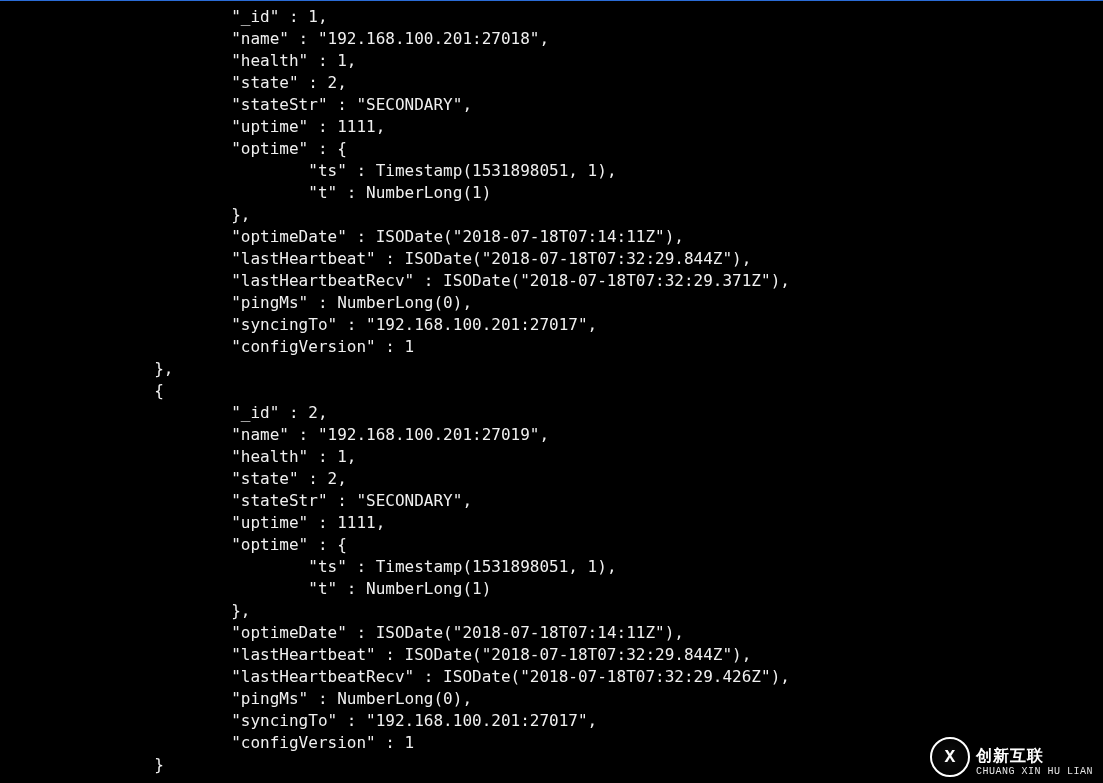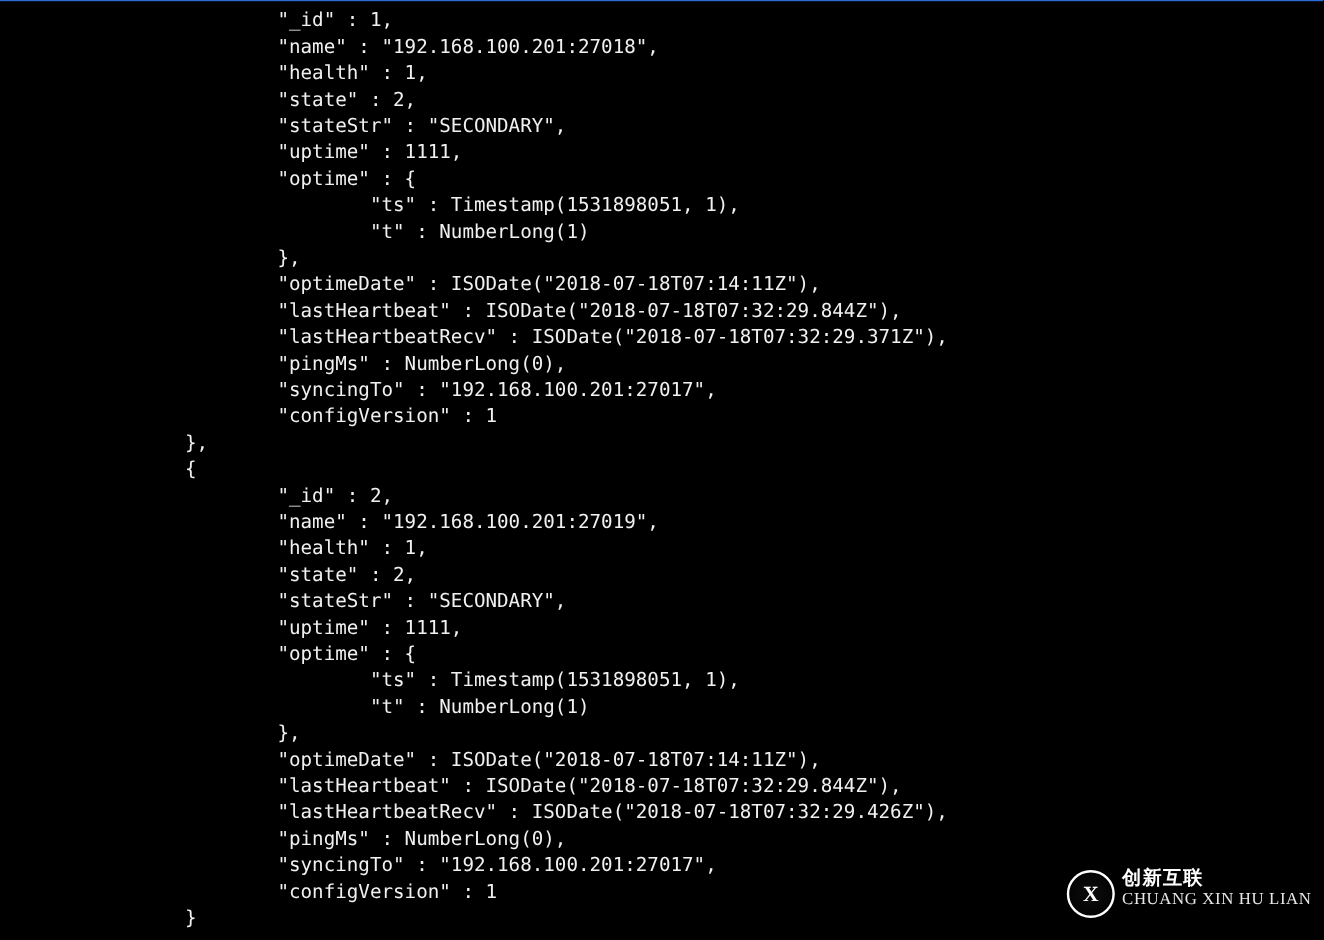--- a/index.html
+++ b/index.html
@@ -23,48 +23,48 @@
     margin: 0;
     padding: 6px 0 0 0;
     font-family: "DejaVu Sans Mono", "Courier New", monospace;
     font-size: 16px;
     line-height: 22px;
     color: #f0f0f0;
     white-space: pre;
   }
   .logo {
     position: absolute;
-    bottom: 18px;
+    bottom: 6px;
     right: 10px;
     display: flex;
-    align-items: flex-start;
+    align-items: flex-end;
     gap: 6px;
     color: #fff;
-    font-family: Liberation Serif, serif;
+    font-family: Liberation Mono, monospace;
   }
   .logo .mark {
     width: 36px;
     height: 36px;
     border: 2px solid #fff;
     border-radius: 50%;
     display: flex;
     align-items: center;
     justify-content: center;
     font-size: 18px;
     font-weight: bold;
     position: relative;
     background: radial-gradient(circle at 50% 50%, rgba(255,255,255,0.05), transparent);
   }
   .logo .mark::before {
     content: "X";
     font-weight: bold;
   }
   .logo .text { display: flex; flex-direction: column; line-height: 1; }
   .logo .cn { font-size: 16px; font-weight: 600; letter-spacing: 1px; }
-  .logo .en { font-size: 14px; letter-spacing: 0.5px; opacity: 0.9; margin-top: 2px; }
+  .logo .en { font-size: 10px; letter-spacing: 0.5px; opacity: 0.9; margin-top: 2px; }
 </style>
 </head>
 <body>
 <div class="top-line"></div>
 
 <pre class="code"><span><span>                        </span>"_id" : <span>1</span>,</span>
 <span><span>                        </span>"name" : "<span>192.168.100.201:27018</span>",</span>
 <span><span>                        </span>"health" : <span>1</span>,</span>
 <span><span>                        </span>"state" : <span>2</span>,</span>
 <span><span>                        </span>"stateStr" : "<span>SECONDARY</span>",</span>

